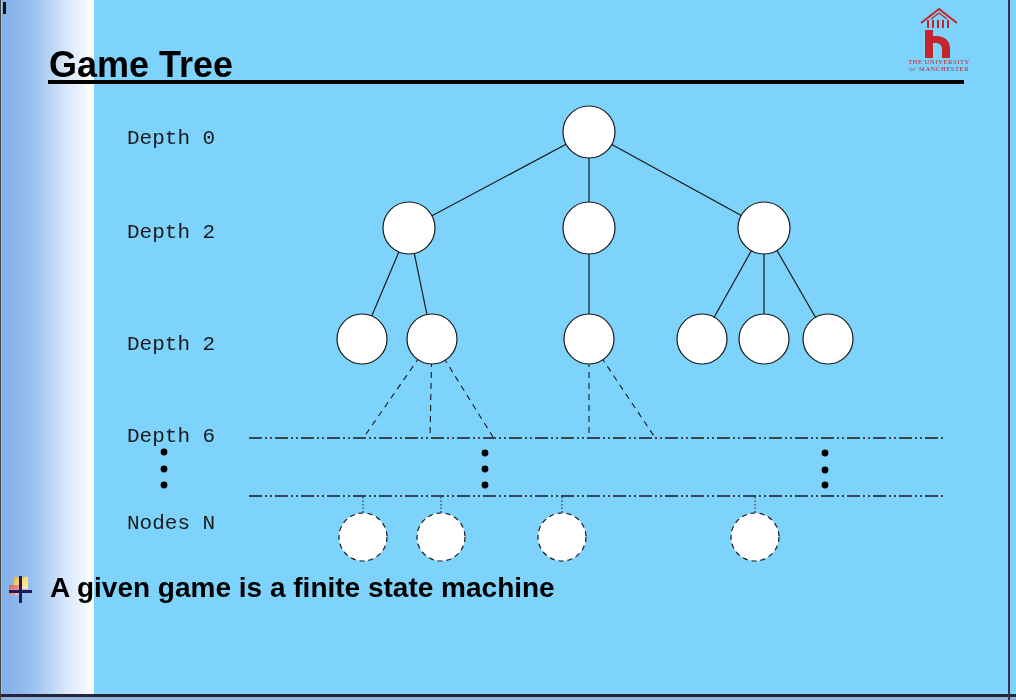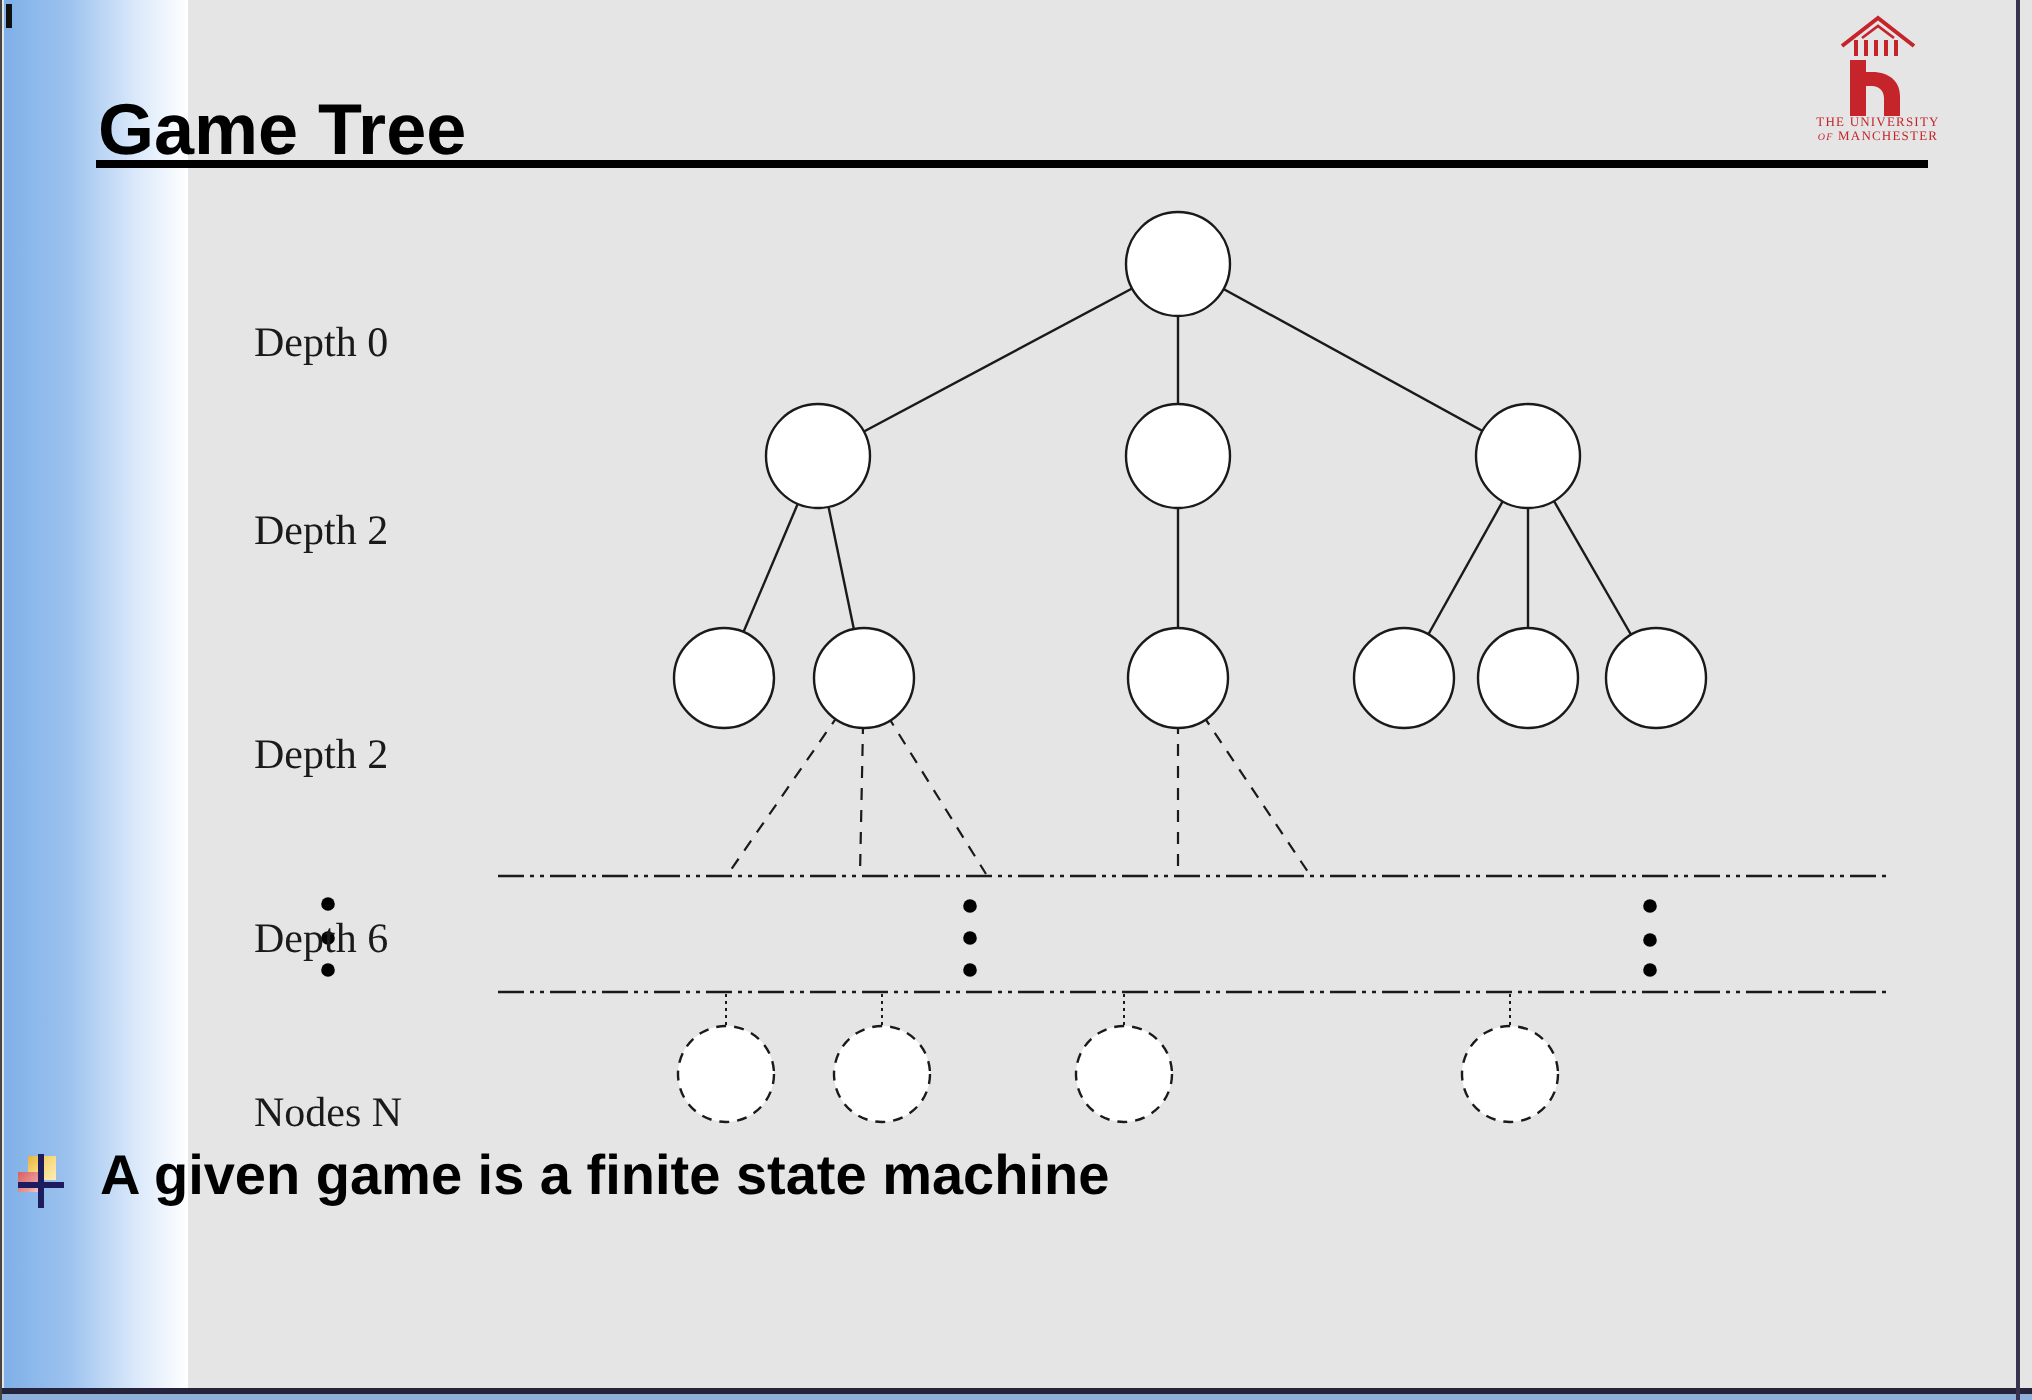--- a/index.html
+++ b/index.html
@@ -1,41 +1,41 @@
 <!DOCTYPE html>
 <html><head>
 <meta charset="utf-8">
 <style>
   html,body{margin:0;padding:0;background:#ffffff;}
   .slide{
-    position:relative;width:1016px;height:700px;background:#e5e5e5;
+    position:relative;width:1016px;height:700px;background:#7dd3fc;
     overflow:hidden;font-family:"Liberation Sans",sans-serif;
     border-left:1px solid #444;
   }
   .left-gradient{
     position:absolute;left:1px;top:0;width:92px;height:697px;
     background:linear-gradient(90deg,#7fb0e8 0%,#9cc2ee 35%,#d8e7fa 70%,#ffffff 100%);
   }
   .corner-tick{position:absolute;left:2px;top:2px;width:3px;height:12px;background:#111;}
   .page-title{
     position:absolute;left:48px;top:44px;font-size:36px;font-weight:bold;
     color:#000;letter-spacing:0px;font-family:"Liberation Sans",sans-serif;
   }
   .title-rule{position:absolute;left:47px;top:80px;width:916px;height:4px;background:#000;}
   .logo{position:absolute;left:898px;top:6px;width:80px;text-align:center;}
   .logo-emblem{display:block;margin:0 auto;}
   .logo-text{font-family:"Liberation Serif",serif;font-size:6.5px;line-height:7px;
     color:#c5242b;letter-spacing:0.6px;font-variant:small-caps;white-space:nowrap;}
   .logo-text .of{font-style:italic;}
   .tree-svg{position:absolute;left:0;top:0;}
   .depth-label{
-    position:absolute;font-family:Liberation Serif, serif;font-size:21px;
-    line-height:28px;color:#1a1a1a;white-space:nowrap;margin-top:32px;
+    position:absolute;font-family:Liberation Mono, monospace;font-size:21px;
+    line-height:28px;color:#1a1a1a;white-space:nowrap;
   }
-  .bullet-row{position:absolute;left:8px;display:flex;align-items:center;}
+  .bullet-row{position:absolute;left:8px;display:flex;align-items:flex-start;}
   .bullet-row .btext{
     font-size:28px;font-weight:bold;color:#000;line-height:32px;
     margin-left:18px;white-space:nowrap;font-family:"Liberation Sans",sans-serif;
   }
   .bicon{position:relative;width:23px;height:27px;flex:0 0 23px;margin-top:4px;}
   .bicon .yel{position:absolute;left:5px;top:1px;width:14px;height:12px;
     background:linear-gradient(135deg,#e5b33f 0%,#f6d877 45%,#fdeeb6 100%);}
   .bicon .red{position:absolute;left:0px;top:9px;width:10px;height:10px;
     background:linear-gradient(135deg,#d85f5f 0%,#eb9a9a 70%,#f6c9c9 100%);}
   .bicon .vbar{position:absolute;left:10px;top:0;width:3px;height:27px;background:#1c1c5e;}

